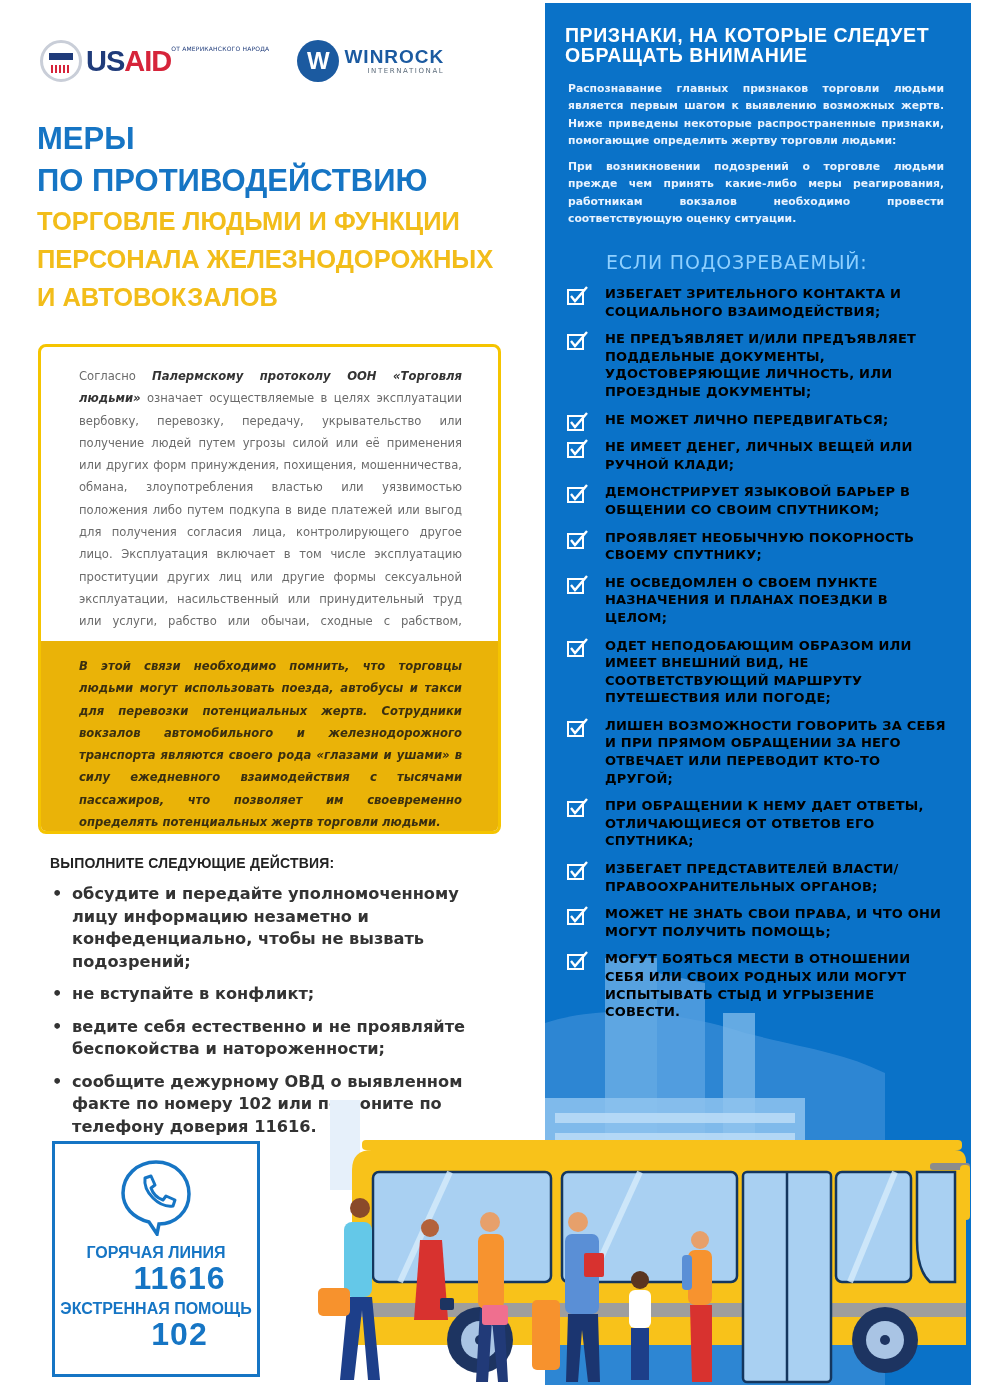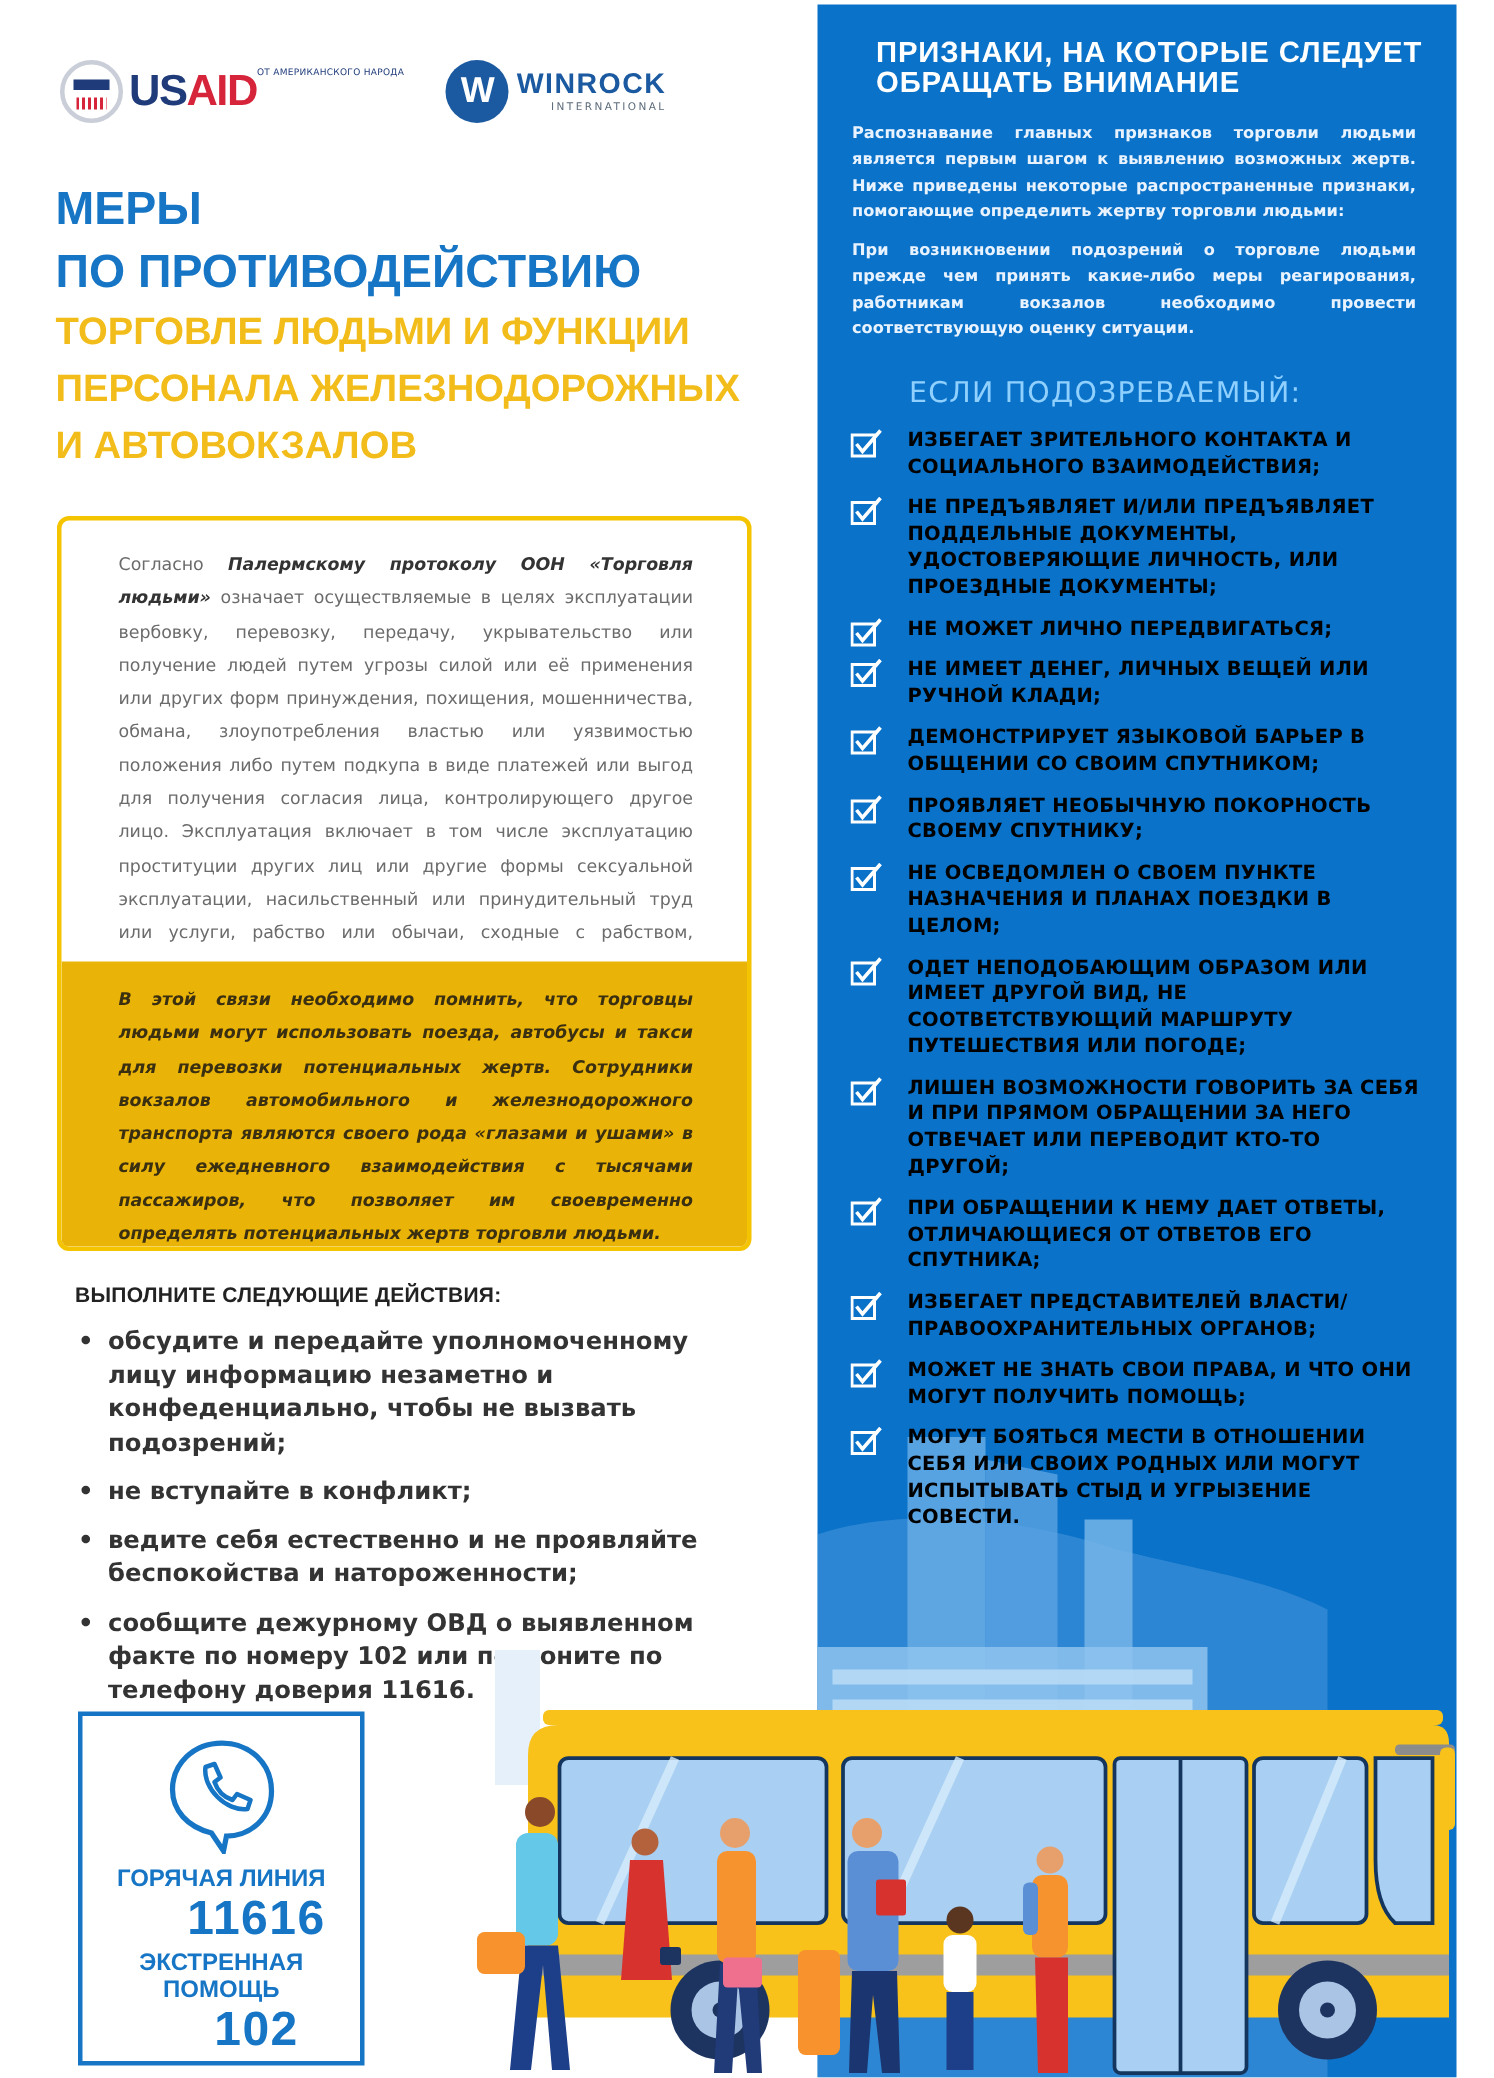--- a/index.html
+++ b/index.html
@@ -36,30 +36,30 @@
   .def-bottom { position: absolute; left: 0; right: 0; top: 294px; bottom: 0; background: #eab308; padding: 14px 36px 0 38px; font-size: 11.6px; line-height: 22.3px; color: #3a2f10; font-style: italic; font-weight: 700; text-align: justify; }
 
   
   .actions { position: absolute; left: 50px; top: 855px; width: 450px; }
   .actions h2 { font-family: "Liberation Sans", sans-serif; font-weight: 700; font-size: 14px; color: #222; letter-spacing: 0.2px; margin-bottom: 12px; }
   .actions ul { list-style: none; }
   .actions li { position: relative; padding-left: 22px; font-size: 16.2px; line-height: 22.5px; font-weight: 700; color: #333; margin-bottom: 10px; }
   .actions li::before { content: "•"; position: absolute; left: 2px; top: 0; color: #333; }
 
   
-  .hotline { position: absolute; left: 52px; top: 1141px; width: 191px; height: 236px; border: 3px solid #1675c4; background: #fff; text-align: center; }
+  .hotline { position: absolute; left: 52px; top: 1141px; width: 208px; height: 236px; border: 3px solid #1675c4; background: #fff; text-align: center; }
   .phone-icon { width: 74px; height: 78px; margin: 14px auto 0; display: block; }
   .hotline .lbl { font-family: "Liberation Sans", sans-serif; font-weight: 700; color: #1675c4; font-size: 16px; line-height: 18px; }
   .hotline .num { font-family: "Liberation Sans", sans-serif; font-weight: 700; color: #1675c4; font-size: 32px; line-height: 32px; letter-spacing: 1px; padding-left: 47px; }
   .hotline .lbl.first { margin-top: 8px; }
   .hotline .lbl.second { margin-top: 6px; }
 
   
   .panel { position: absolute; left: 545px; top: 3px; width: 426px; height: 1382px; background: #0a72c8; overflow: hidden; }
-  .panel h1 { position: absolute; left: 39px; top: 22px; width: 390px; color: #fff; font-family: "Liberation Sans", sans-serif; font-weight: 700; font-size: 19.5px; line-height: 20px; letter-spacing: 0.6px; }
+  .panel h1 { position: absolute; left: 20px; top: 22px; width: 390px; color: #fff; font-family: "Liberation Sans", sans-serif; font-weight: 700; font-size: 19.5px; line-height: 20px; letter-spacing: 0.6px; }
   .panel .intro { position: absolute; left: 23px; top: 77px; width: 376px; color: #e8f3ff; font-size: 10.8px; line-height: 17.3px; font-weight: 700; text-align: justify; }
   .panel .intro p + p { margin-top: 9px; }
   .panel .if-head { position: absolute; left: 61px; top: 248px; color: #8fd0ff; font-size: 19px; letter-spacing: 0.8px; font-weight: 400; }
   .signs { position: absolute; left: 22px; top: 282px; width: 380px; list-style: none; }
   .signs li { position: relative; padding-left: 38px; color: #000000; font-size: 13px; line-height: 17.6px; font-weight: 700; letter-spacing: 0.2px; }
   .signs .check { position: absolute; left: 0; top: 1px; width: 22px; height: 20px; }
 
   
   .illus { position: absolute; left: 0; top: 0; width: 996px; height: 1385px; pointer-events: none; }
 </style>
@@ -156,21 +156,21 @@
           <rect x="1" y="4" width="15" height="14" fill="none" stroke="#fff" stroke-width="2"></rect>
           <path d="M4 10 L8 15 L20 1" fill="none" stroke="#fff" stroke-width="2.4"></path>
         </svg><span>ПРОЯВЛЯЕТ НЕОБЫЧНУЮ ПОКОРНОСТЬ СВОЕМУ СПУТНИКУ;</span></li>
     <li style="margin-bottom:10px"><svg class="check" viewBox="0 0 22 20">
           <rect x="1" y="4" width="15" height="14" fill="none" stroke="#fff" stroke-width="2"></rect>
           <path d="M4 10 L8 15 L20 1" fill="none" stroke="#fff" stroke-width="2.4"></path>
         </svg><span>НЕ ОСВЕДОМЛЕН О СВОЕМ ПУНКТЕ НАЗНАЧЕНИЯ И ПЛАНАХ ПОЕЗДКИ В ЦЕЛОМ;</span></li>
     <li style="margin-bottom:10px"><svg class="check" viewBox="0 0 22 20">
           <rect x="1" y="4" width="15" height="14" fill="none" stroke="#fff" stroke-width="2"></rect>
           <path d="M4 10 L8 15 L20 1" fill="none" stroke="#fff" stroke-width="2.4"></path>
-        </svg><span>ОДЕТ НЕПОДОБАЮЩИМ ОБРАЗОМ ИЛИ ИМЕЕТ ДРУГОЙ ВИД, НЕ СООТВЕТСТВУЮЩИЙ МАРШРУТУ ПУТЕШЕСТВИЯ ИЛИ ПОГОДЕ;</span></li>
+        </svg><span>ОДЕТ НЕПОДОБАЮЩИМ ОБРАЗОМ ИЛИ ИМЕЕТ ВНЕШНИЙ ВИД, НЕ СООТВЕТСТВУЮЩИЙ МАРШРУТУ ПУТЕШЕСТВИЯ ИЛИ ПОГОДЕ;</span></li>
     <li style="margin-bottom:10px"><svg class="check" viewBox="0 0 22 20">
           <rect x="1" y="4" width="15" height="14" fill="none" stroke="#fff" stroke-width="2"></rect>
           <path d="M4 10 L8 15 L20 1" fill="none" stroke="#fff" stroke-width="2.4"></path>
         </svg><span>ЛИШЕН ВОЗМОЖНОСТИ ГОВОРИТЬ ЗА СЕБЯ И ПРИ ПРЯМОМ ОБРАЩЕНИИ ЗА НЕГО ОТВЕЧАЕТ ИЛИ ПЕРЕВОДИТ КТО-ТО ДРУГОЙ;</span></li>
     <li style="margin-bottom:10px"><svg class="check" viewBox="0 0 22 20">
           <rect x="1" y="4" width="15" height="14" fill="none" stroke="#fff" stroke-width="2"></rect>
           <path d="M4 10 L8 15 L20 1" fill="none" stroke="#fff" stroke-width="2.4"></path>
         </svg><span>ПРИ ОБРАЩЕНИИ К НЕМУ ДАЕТ ОТВЕТЫ, ОТЛИЧАЮЩИЕСЯ ОТ ОТВЕТОВ ЕГО СПУТНИКА;</span></li>
     <li style="margin-bottom:10px"><svg class="check" viewBox="0 0 22 20">
           <rect x="1" y="4" width="15" height="14" fill="none" stroke="#fff" stroke-width="2"></rect>

